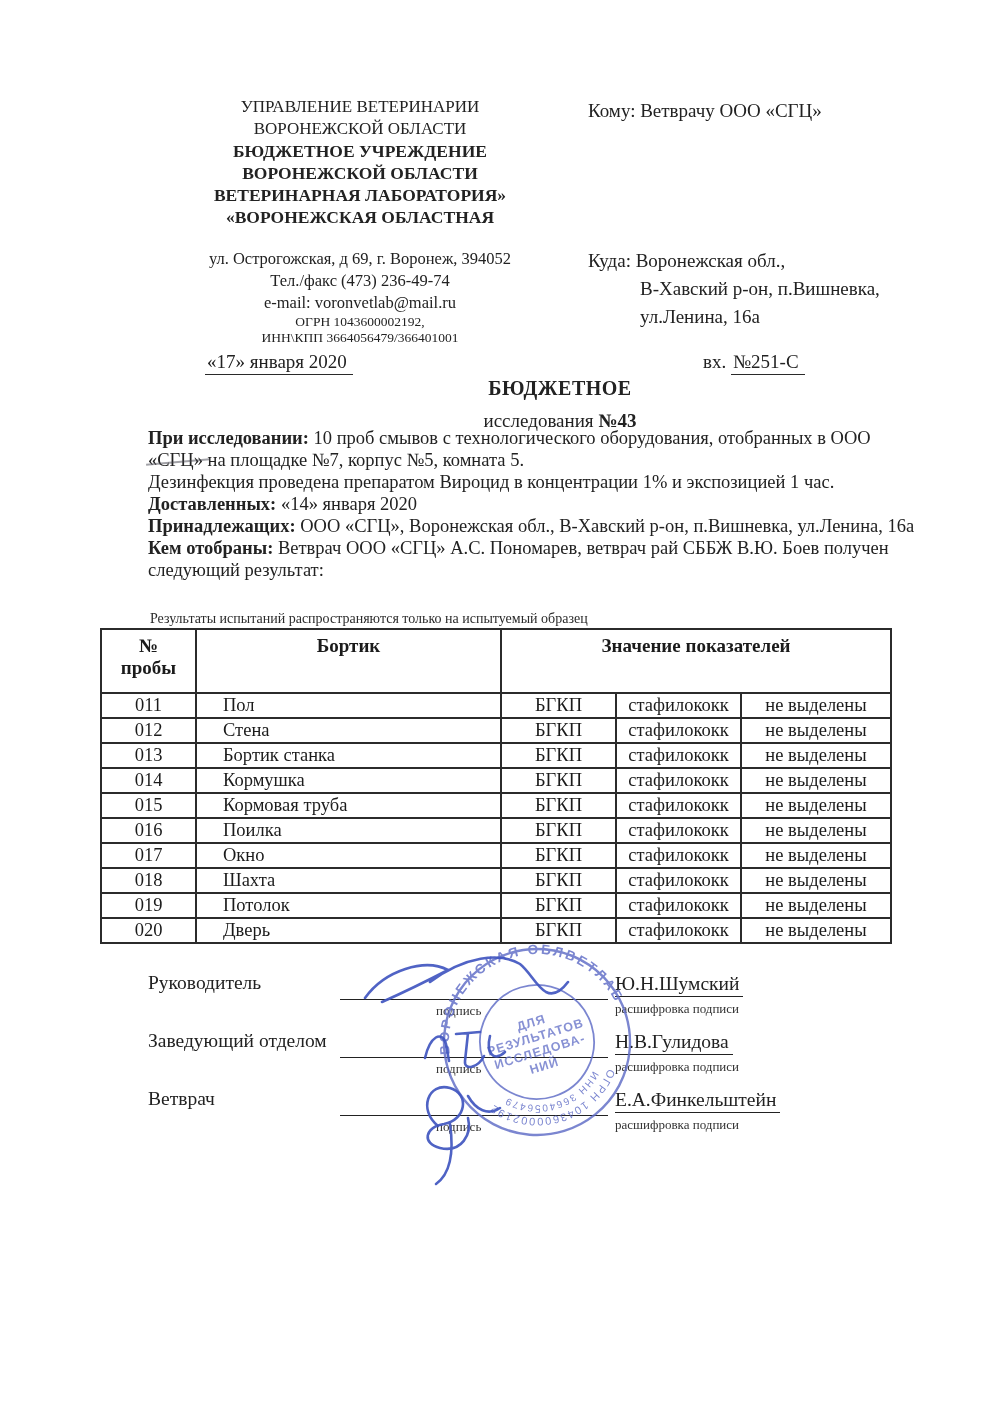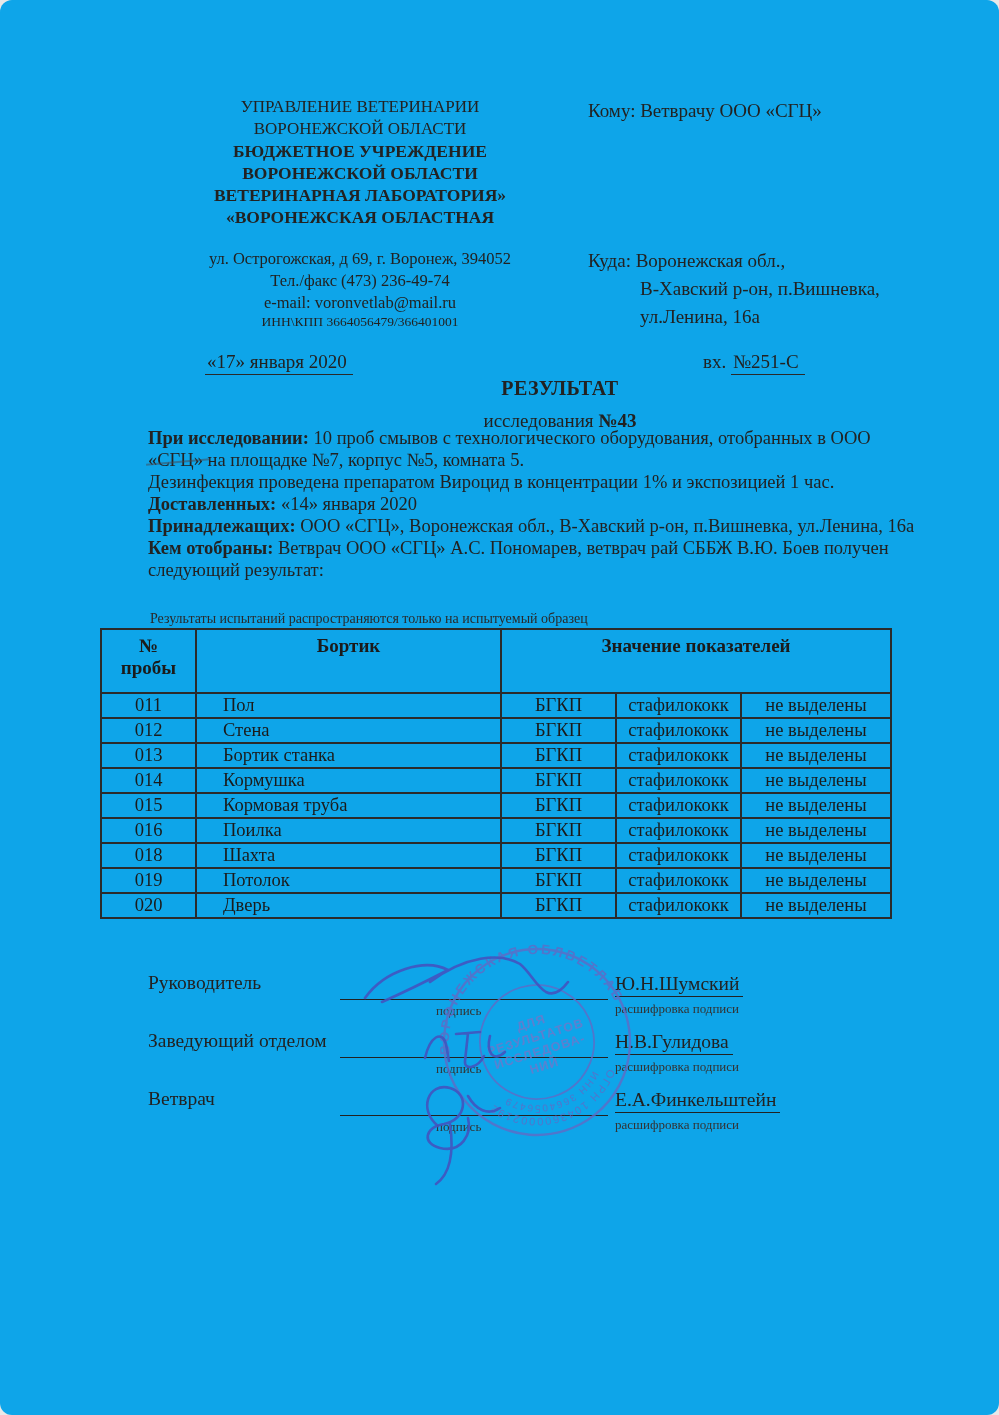--- a/index.html
+++ b/index.html
@@ -1,22 +1,21 @@
 <!DOCTYPE html>
 <html><head>
 <meta charset="utf-8">
 <style>
   * { margin:0; padding:0; box-sizing:border-box; }
   html,body { background:#e8e8e8; }
   .page {
     position:relative; width:999px; height:1415px; margin:0 auto;
-    background:#0ea5e9; color:#222;
+    background:#ffffff; color:#222;
     font-family:"Liberation Serif","DejaVu Serif",serif;
     overflow:hidden;
-    border-radius:12px;
   }
   
   .lh-left { position:absolute; left:145px; top:96px; width:430px; text-align:center; }
   .lh-dept { font-size:17px; line-height:22px; }
   .lh-org  { font-size:17.5px; line-height:22px; font-weight:bold; }
   .lh-addr { margin-top:20px; font-size:16.5px; line-height:22px; }
   .lh-small{ font-size:13.5px; line-height:16px; }
   .to-block   { position:absolute; left:588px; top:100px; font-size:19px; }
   .where-block{ position:absolute; left:588px; top:247px; font-size:19px; line-height:28px; }
   .where-block .indent { padding-left:52px; }
@@ -66,40 +65,41 @@
     <div class="lh-dept">УПРАВЛЕНИЕ ВЕТЕРИНАРИИ</div>
     <div class="lh-dept">ВОРОНЕЖСКОЙ ОБЛАСТИ</div>
     <div class="lh-org">БЮДЖЕТНОЕ УЧРЕЖДЕНИЕ</div>
     <div class="lh-org">ВОРОНЕЖСКОЙ ОБЛАСТИ</div>
     <div class="lh-org">ВЕТЕРИНАРНАЯ ЛАБОРАТОРИЯ»</div>
     <div class="lh-org">«ВОРОНЕЖСКАЯ ОБЛАСТНАЯ</div>
     <div class="lh-addr">
       <div>ул. Острогожская, д 69, г. Воронеж, 394052</div>
       <div>Тел./факс (473) 236-49-74</div>
       <div>e-mail: voronvetlab@mail.ru</div>
+      <div class="lh-small">ОГРН 1043600002192,</div>
       <div class="lh-small">ИНН\КПП 3664056479/366401001</div>
     </div>
   </div>
 
   <div class="to-block">Кому: Ветврачу ООО «СГЦ»</div>
   <div class="where-block">
     <div>Куда: Воронежская обл.,</div>
     <div class="indent">В-Хавский р-он, п.Вишневка,</div>
     <div class="indent">ул.Ленина, 16а</div>
   </div>
 
   <div class="date-left">
     <span class="u-line">«17» января 2020</span>
   </div>
   <div class="incoming">
     <span>вх. </span><span class="u-line">№251-С</span>
   </div>
 
   <div class="title-block">
-    <div class="title-main">РЕЗУЛЬТАТ</div>
+    <div class="title-main">БЮДЖЕТНОЕ</div>
     <div class="title-sub">
       <span>исследования </span><b>№43</b>
     </div>
   </div>
 
   <div class="body-block">
     <p><b>При исследовании:</b><span> 10 проб смывов с технологического оборудования, отобранных в ООО «СГЦ» на площадке №7, корпус №5, комната 5.</span></p>
     <p>Дезинфекция проведена препаратом Вироцид в концентрации 1% и экспозицией 1 час.</p>
     <p><b>Доставленных:</b><span> «14» января 2020</span></p>
     <p><b>Принадлежащих:</b><span> ООО «СГЦ», Воронежская обл., В-Хавский р-он, п.Вишневка, ул.Ленина, 16а</span></p>
@@ -159,20 +159,27 @@
         <tr>
           <td>015</td>
           <td class="obj">Кормовая труба</td>
           <td>БГКП</td>
           <td>стафилококк</td>
           <td>не выделены</td>
         </tr>
         <tr>
           <td>016</td>
           <td class="obj">Поилка</td>
+          <td>БГКП</td>
+          <td>стафилококк</td>
+          <td>не выделены</td>
+        </tr>
+        <tr>
+          <td>017</td>
+          <td class="obj">Окно</td>
           <td>БГКП</td>
           <td>стафилококк</td>
           <td>не выделены</td>
         </tr>
         <tr>
           <td>018</td>
           <td class="obj">Шахта</td>
           <td>БГКП</td>
           <td>стафилококк</td>
           <td>не выделены</td>

